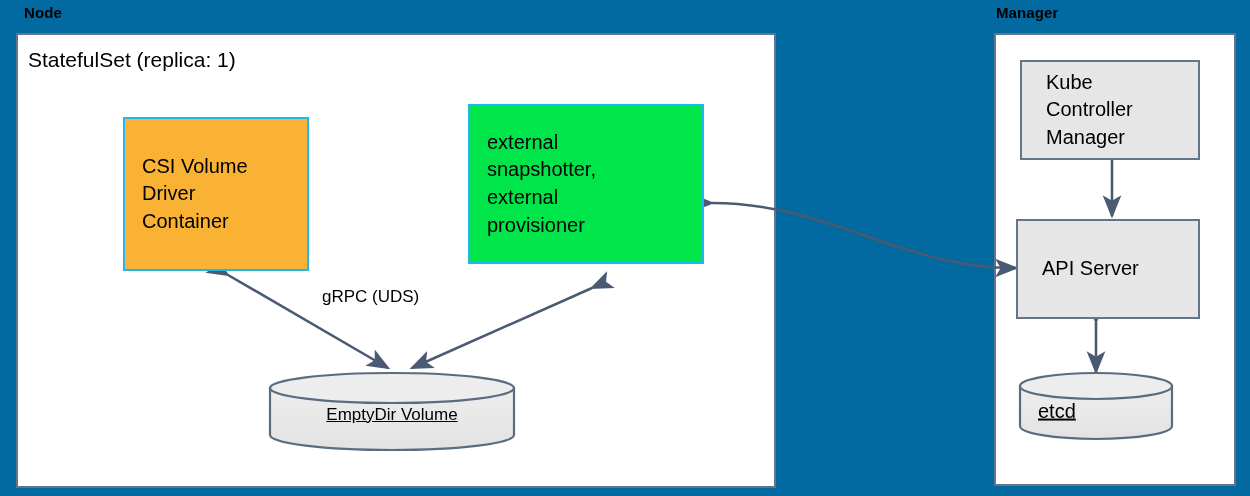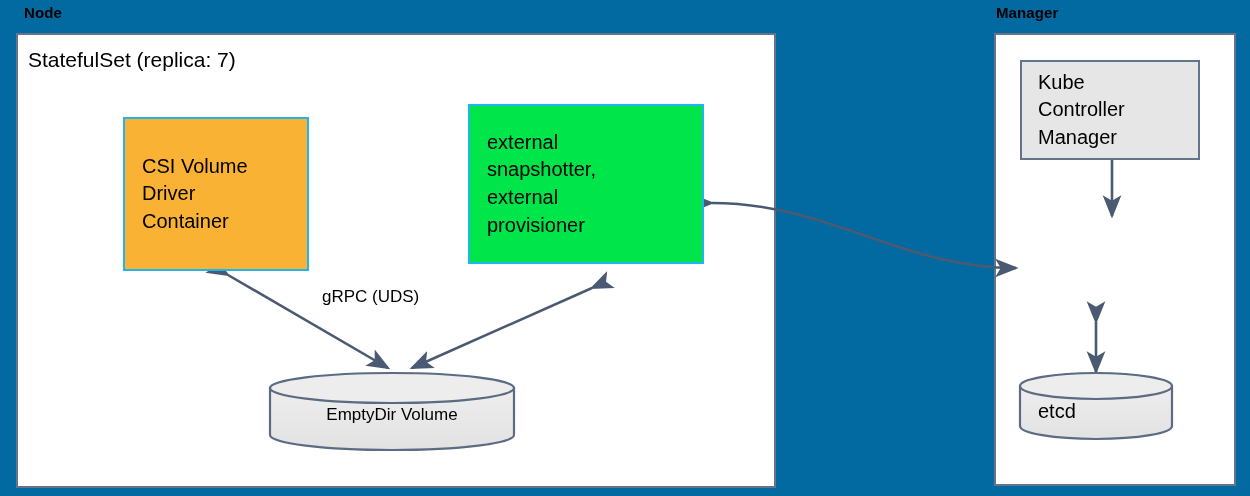--- a/index.html
+++ b/index.html
@@ -65,36 +65,37 @@
     border: 2px solid #1fb6ef;
   }
   .box-green {
     background: #00e54a;
     border: 2px solid #1fb6ef;
   }
   .box-gray {
     background: #e6e6e6;
     border: 2px solid #64748b;
   }
-  .box-gray .node-text { padding-left: 16px; }
+  .box-gray .node-text { padding-left: 24px; }
 
   
   .cylinder {
     position: absolute;
   }
   .cylinder svg { display: block; }
   .cylinder .cyl-text {
     position: absolute;
     left: 0; right: 0;
     top: 50%;
     transform: translateY(-35%);
     text-align: center;
     font-size: 17px;
     color: #000000;
     pointer-events: none;
+    text-decoration: underline;
   }
   .cylinder.etcd .cyl-text {
     text-align: left;
     padding-left: 20px;
     font-size: 20px;
     transform: translateY(-28%);
   }
 
   
   #edges {
@@ -120,21 +121,21 @@
 <div id="canvas">
 
   <div class="group-label" style="left:24px; top:4px;">Node</div>
 
   <div class="group-label" style="left:996px; top:4px;">Manager</div>
 
   <div class="outer-box" style="left:16px; top:33px; width:760px; height:455px;"></div>
 
   <div class="outer-box" style="left:994px; top:33px; width:242px; height:453px;"></div>
 
-  <div class="statefulset-title" style="left:28px; top:48px;">StatefulSet (replica: 7)</div>
+  <div class="statefulset-title" style="left:28px; top:48px;">StatefulSet (replica: 1)</div>
 
   <svg id="edges" viewBox="0 0 1250 496" xmlns="http://www.w3.org/2000/svg">
     <defs>
       <marker id="arrowhead" markerWidth="9" markerHeight="8" refX="8" refY="4" orient="auto" markerUnits="strokeWidth">
         <path d="M0,0.4 L9,4 L0,7.6 L2.1,4 Z" fill="#4a5a72"></path>
       </marker>
       <linearGradient id="cylShade" x1="0" y1="0" x2="0" y2="1">
         <stop offset="0%" stop-color="#eeeeee"></stop>
         <stop offset="100%" stop-color="#e2e2e2"></stop>
       </linearGradient>
@@ -188,20 +189,23 @@
   </div>
 
   <div class="edge-label" style="left:322px; top:287px;">gRPC (UDS)</div>
 
   <div class="node-box box-gray" style="left:1020px; top:60px; width:180px; height:100px;">
     <div class="node-text">Kube
 Controller
 Manager</div>
   </div>
 
+  <div class="node-box box-gray" style="left:1016px; top:219px; width:184px; height:100px;">
+    <div class="node-text">API Server</div>
+  </div>
 
   <div class="cylinder etcd" style="left:1018px; top:371px; width:156px; height:70px;">
     <svg width="156" height="70" viewBox="0 0 156 70" xmlns="http://www.w3.org/2000/svg">
       <path d="M2,15 L2,55 A 76,13 0 0 0 154,55 L154,15 Z" fill="url(#cylShade)" stroke="#5a6b82" stroke-width="2.2"></path>
       <ellipse cx="78" cy="15" rx="76" ry="13" fill="#ededed" stroke="#5a6b82" stroke-width="2.2"></ellipse>
     </svg>
     <div class="cyl-text">etcd</div>
   </div>
 
 </div>

